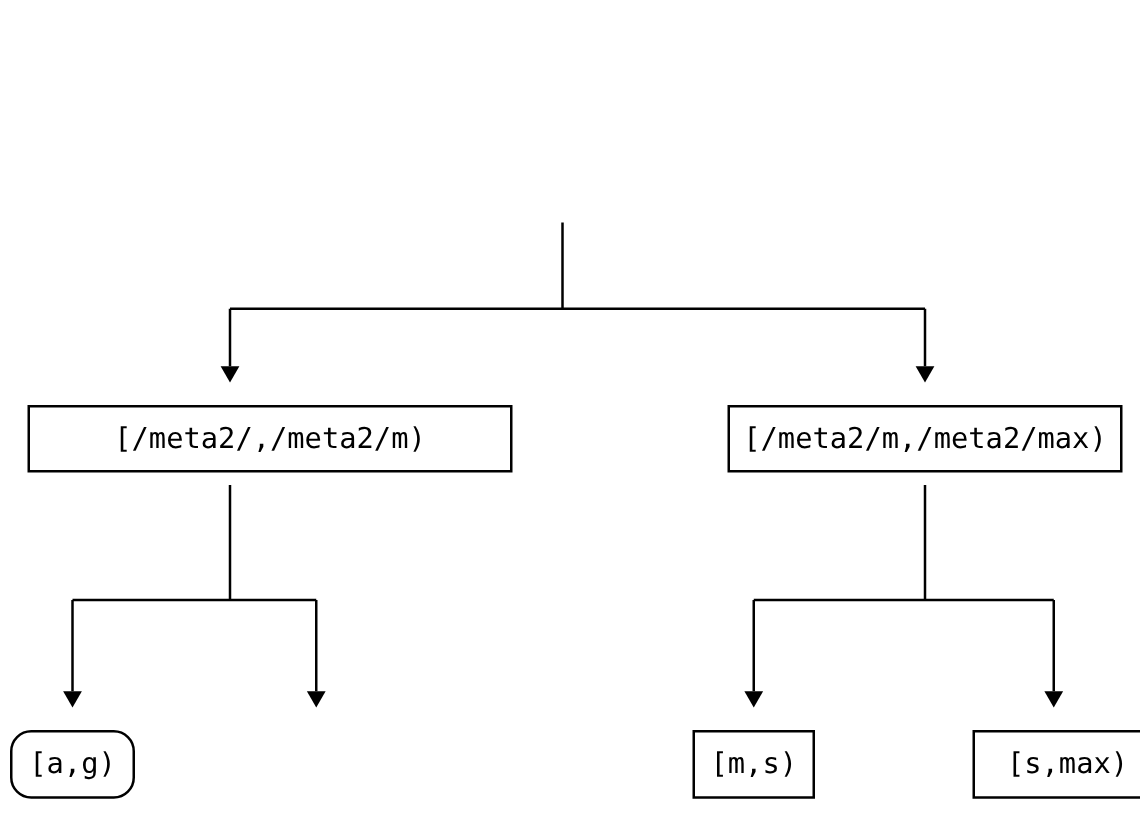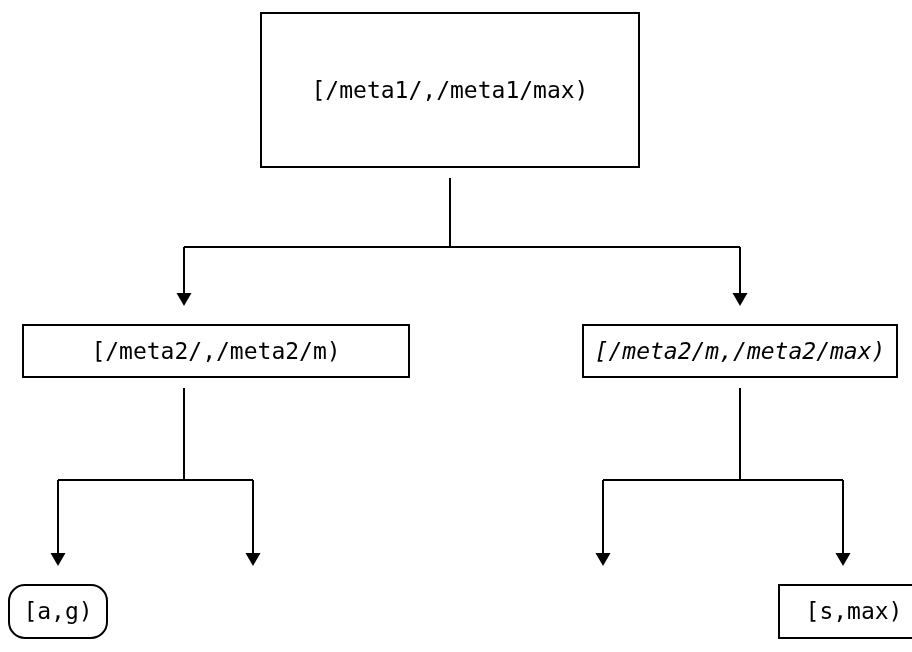--- a/index.html
+++ b/index.html
@@ -31,21 +31,21 @@
     display: flex;
     align-items: center;
     justify-content: center;
     font-size: 23px;
     line-height: 1;
     white-space: nowrap;
     letter-spacing: 0;
   }
   .node-root  { left: 260px; top: 12px;  width: 380px; height: 156px; }
   .node-l2l   { left: 22px;  top: 324px; width: 388px; height: 54px; }
-  .node-l2r   { left: 582px; top: 324px; width: 316px; height: 54px; font-style: italic; }
+  .node-l2r   { left: 582px; top: 324px; width: 316px; height: 54px; }
   .node-leaf1 { left: 8px;   top: 584px; width: 100px; height: 55px; border-radius: 17px; }
   .node-leaf2 { left: 203px; top: 584px; width: 100px; height: 55px; }
   .node-leaf3 { left: 554px; top: 584px; width: 98px;  height: 55px; }
   .node-leaf4 { left: 778px; top: 584px; width: 152px; height: 55px; }
 </style>
 </head>
 <body>
 
 <div class="stage">
 
@@ -66,25 +66,25 @@
     <polygon points="245.5,553 260.5,553 253,566" fill="#000000"></polygon>
 
     <path d="M740 388 V480" stroke="#000000" stroke-width="2" fill="none"></path>
     <path d="M603 480 H843" stroke="#000000" stroke-width="2" fill="none"></path>
     <path d="M603 480 V553" stroke="#000000" stroke-width="2" fill="none"></path>
     <path d="M843 480 V553" stroke="#000000" stroke-width="2" fill="none"></path>
     <polygon points="595.5,553 610.5,553 603,566" fill="#000000"></polygon>
     <polygon points="835.5,553 850.5,553 843,566" fill="#000000"></polygon>
   </svg>
 
-  <div class="node node-root">[/meta1/,/meta1/max)</div>
 
   <div class="node node-l2l">[/meta2/,/meta2/m)</div>
 
   <div class="node node-l2r">[/meta2/m,/meta2/max)</div>
 
   <div class="node node-leaf1">[a,g)</div>
 
 
+  <div class="node node-leaf3">[m,s)</div>
 
   <div class="node node-leaf4">[s,max)</div>
 
 </div>
 
 </body></html>

